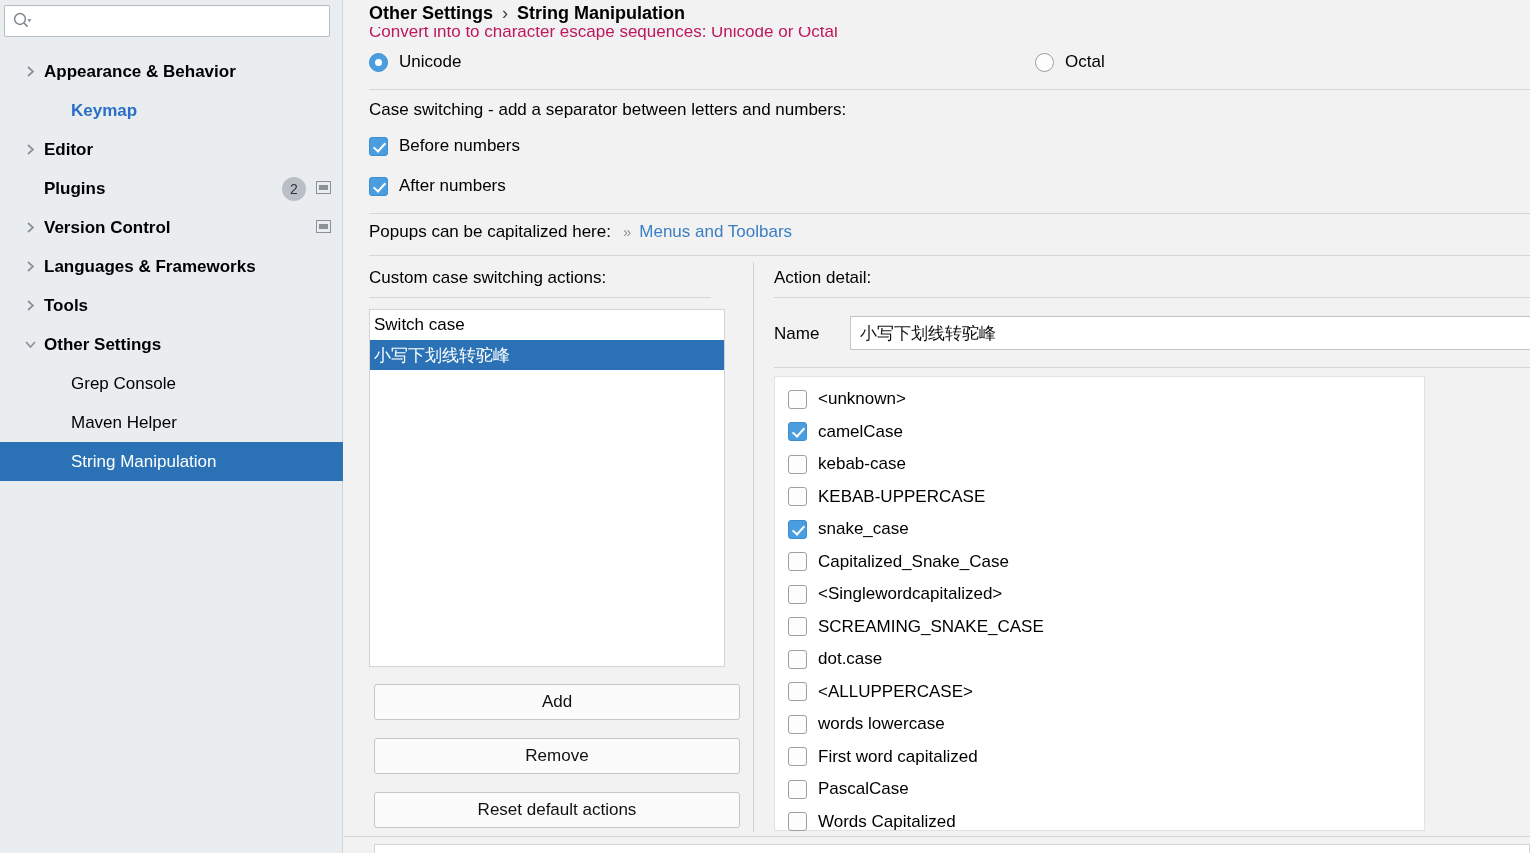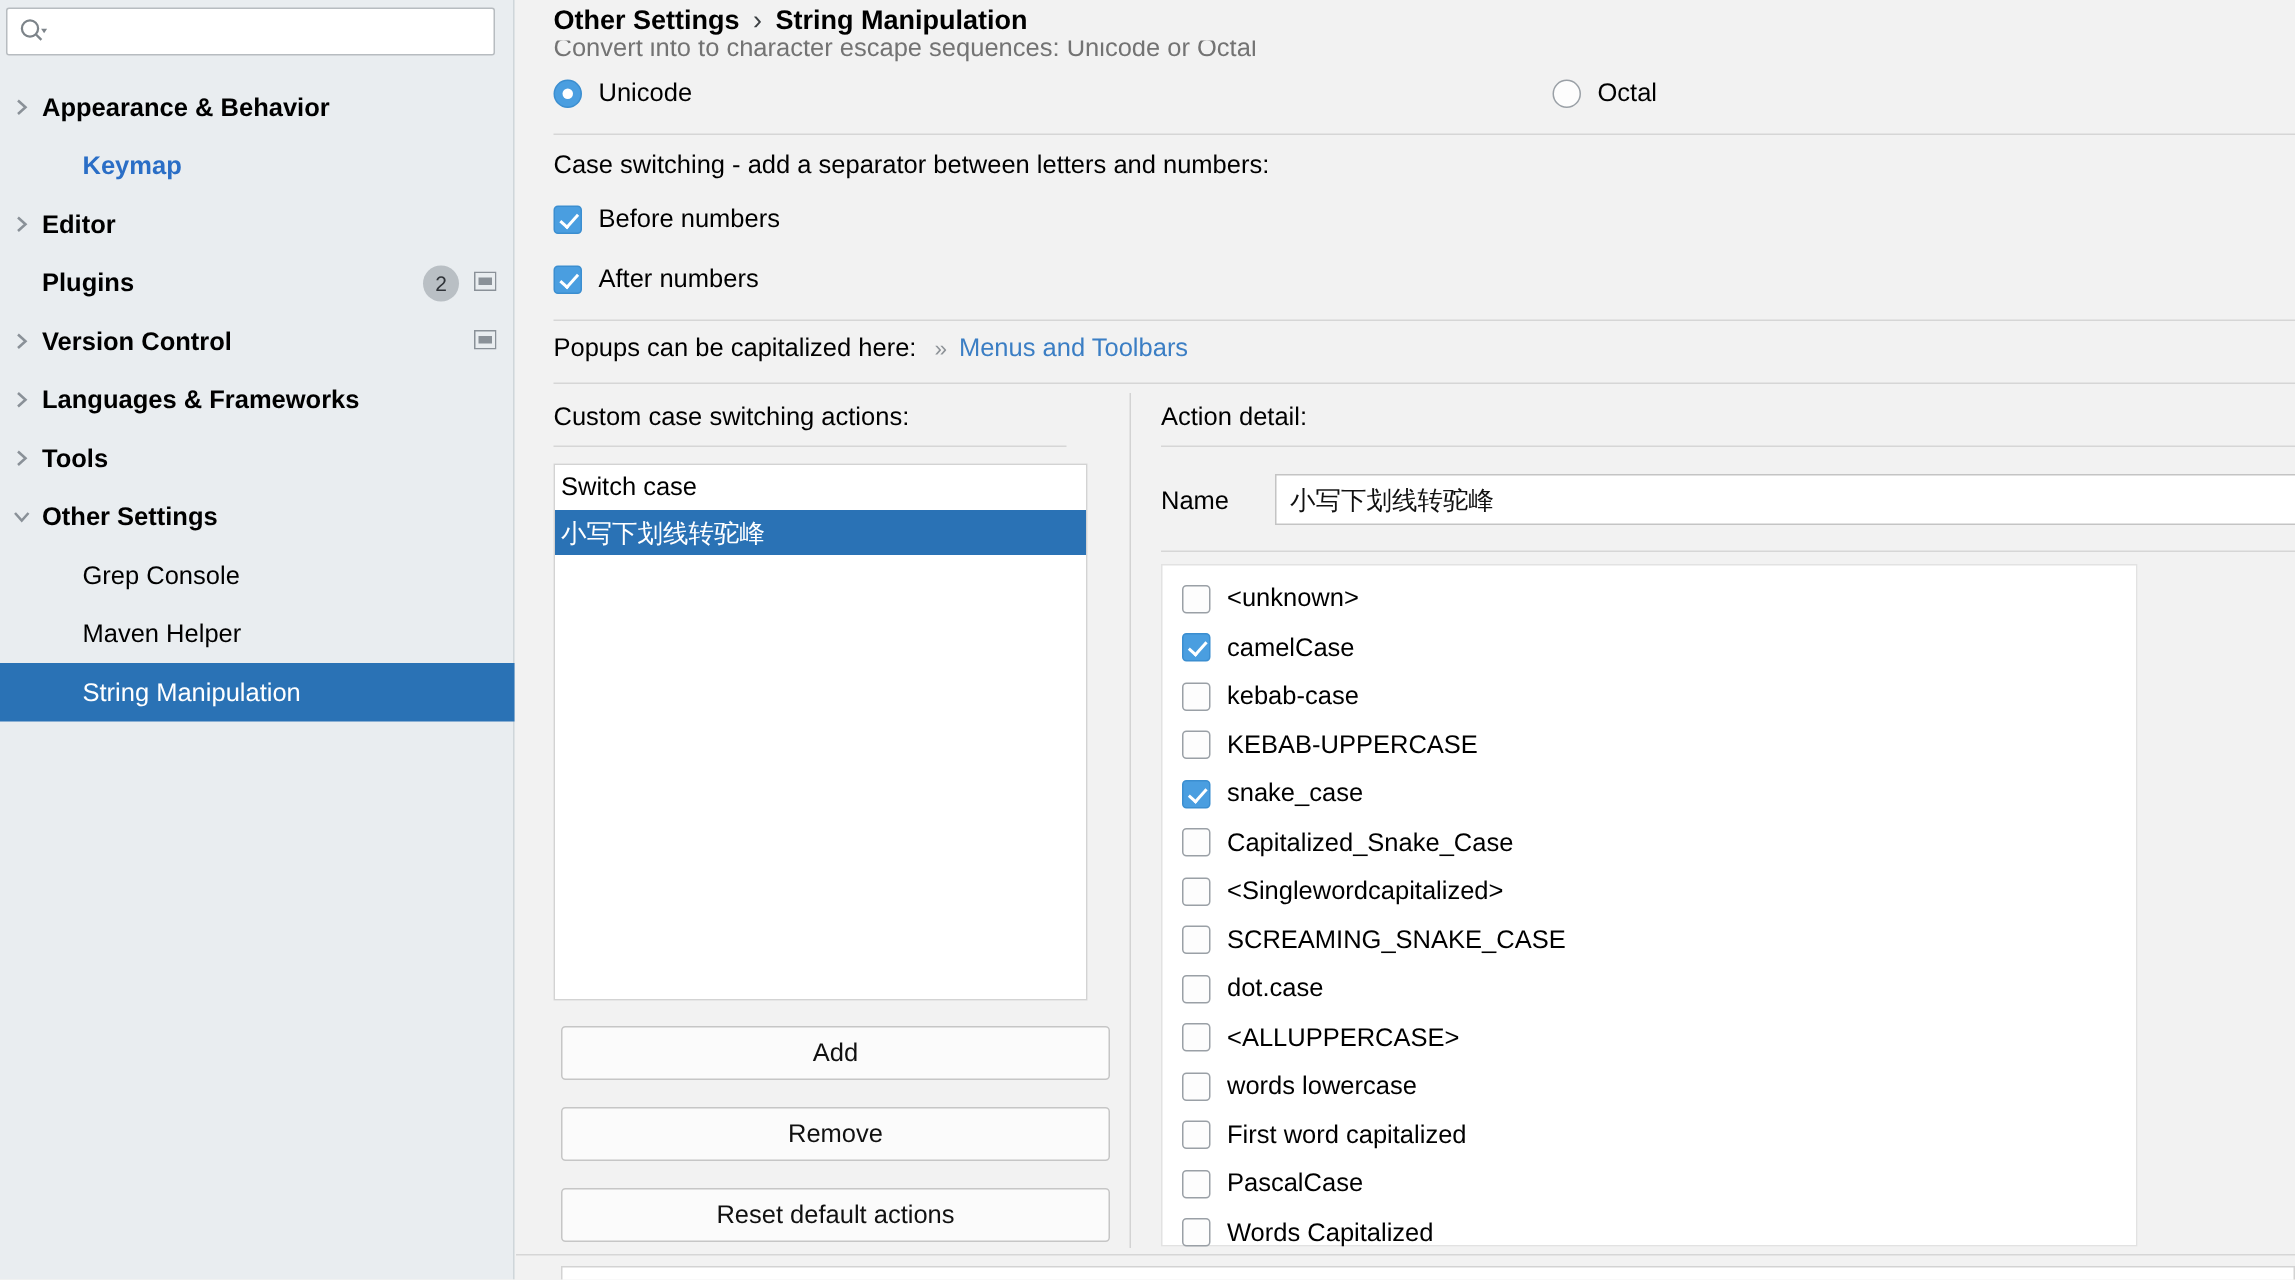--- a/index.html
+++ b/index.html
@@ -29,21 +29,21 @@
   #search-input {
     flex: 1; border: 0; outline: 0; background: transparent;
     font-family: "Liberation Sans", sans-serif; font-size: 15px;
     padding: 0 6px; height: 28px; color:#111;
   }
   #search-input::placeholder { color: #9aa0a6; }
 
   #tree { position: absolute; left: 0; top: 52px; width: 343px; }
   .tree-row {
     position: relative; height: 39px; display: flex; align-items: center;
-    padding-left: 0; font-size: 17px; white-space: nowrap;
+    padding-left: 16px; font-size: 17px; white-space: nowrap;
   }
   .tree-row .arrow {
     width: 28px; flex: 0 0 28px; display: flex; align-items: center; justify-content: center;
     color: #8a9198;
   }
   .tree-row .arrow svg { display: block; }
   .tree-row .label { flex: 1; }
   .tree-row.top > .label { font-weight: bold; }
   .tree-row.child > .label { padding-left: 27px; font-weight: normal; }
   .tree-row.link > .label { color: #2a6ec6; font-weight: bold; }
@@ -67,21 +67,21 @@
     position: absolute; left: 0; top: 0; width: 1186px; height: 27px;
     background: #f2f2f2; z-index: 5;
     display: flex; align-items: center;
     padding-left: 25px; font-size: 18px; font-weight: bold;
   }
   #crumb-header .sep { margin: 0 9px; color: #3b3f42; font-weight: normal; }
 
   
   #scrolled-text {
     position: absolute; left: 25px; top: 22px; width: 1000px; height: 22px;
-    font-size: 17px; color: #737373; white-space: nowrap; overflow: hidden;
+    font-size: 17px; color: #be185d; white-space: nowrap; overflow: hidden;
     z-index: 1;
   }
 
   .hrule { position: absolute; height: 1px; background: #d6d6d6; }
 
   .radio-row {
     position: absolute; display: flex; align-items: center; font-size: 17px;
   }
   .radio {
     width: 19px; height: 19px; border-radius: 50%;

